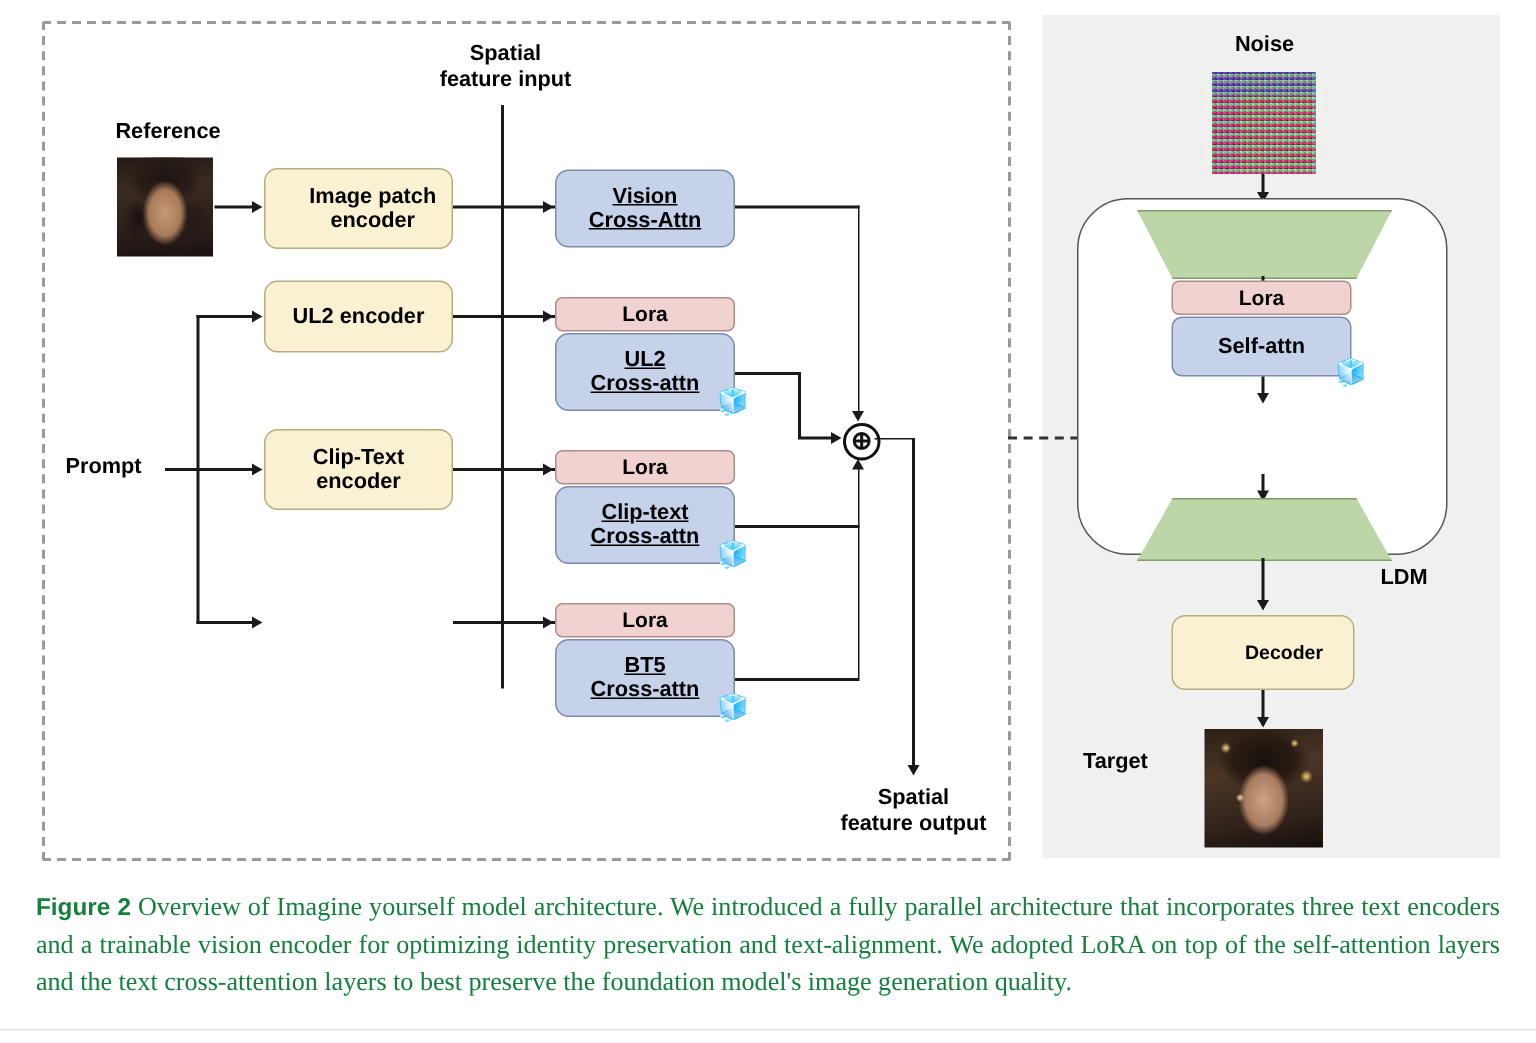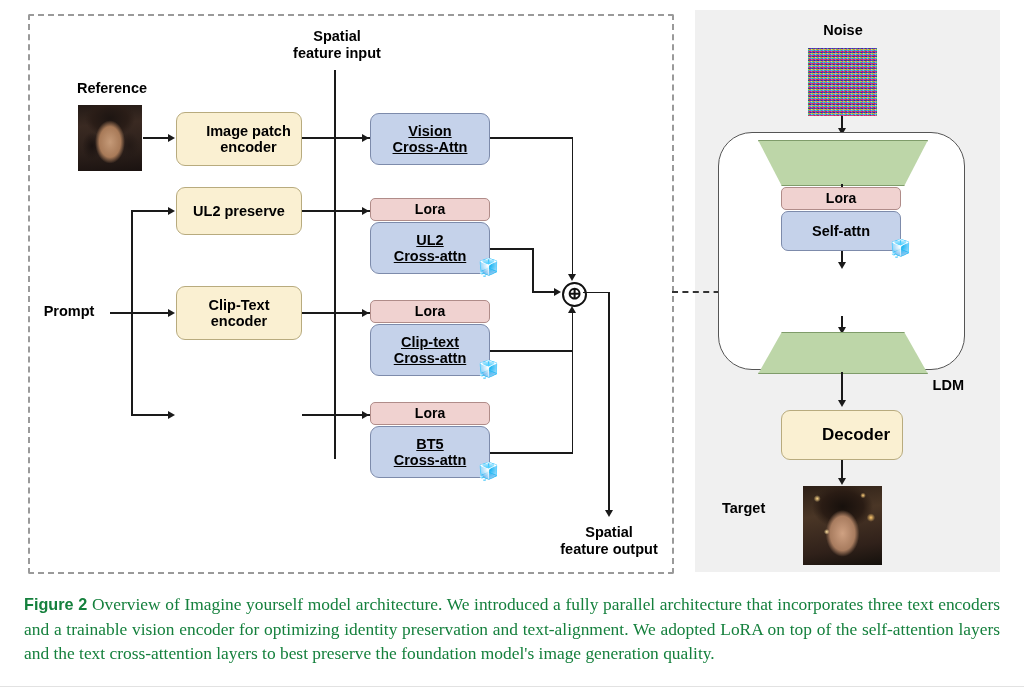--- a/index.html
+++ b/index.html
@@ -129,21 +129,21 @@
     <div class="vline" style="left:334px;top:70px;height:389px;"></div>
 
     <div class="node node-cream" style="left:176px;top:112px;width:126px;height:54px;font-size:14.5px;padding-left:19px;">
       <div>
         <div>Image patch</div>
         <div>encoder</div>
       </div>
     </div>
 
     <div class="node node-cream" style="left:176px;top:187px;width:126px;height:48px;font-size:14.5px;">
-      <div>UL2 preserve</div>
+      <div>UL2 encoder</div>
     </div>
 
     <div class="node node-cream" style="left:176px;top:286px;width:126px;height:54px;font-size:14.5px;">
       <div>
         <div>Clip-Text</div>
         <div>encoder</div>
       </div>
     </div>
 
 
@@ -264,26 +264,26 @@
 
     <div class="vline" style="left:841px;top:251px;height:15px;"></div>
     <div class="arrow-d" style="left:837.5px;top:262px;"></div>
 
 
     <div class="vline" style="left:841px;top:316px;height:15px;"></div>
     <div class="arrow-d" style="left:837.5px;top:327px;"></div>
 
     <div class="trap trap-up" style="left:758px;top:332px;width:168px;height:40px;"></div>
 
-    <div class="lbl" style="left:908px;top:377px;width:56px;font-size:14.5px;text-align:right;">LDM</div>
+    <div class="lbl" style="left:908px;top:377px;width:56px;font-size:14.5px;text-align:center;">LDM</div>
 
     <div class="vline" style="left:841px;top:372px;height:32px;"></div>
     <div class="arrow-d" style="left:837.5px;top:400px;"></div>
 
-    <div class="node node-cream" style="left:781px;top:410px;width:122px;height:50px;font-size:17px;padding-left:28px;">
+    <div class="node node-cream" style="left:781px;top:410px;width:122px;height:50px;font-size:13px;padding-left:28px;">
       <div>Decoder</div>
     </div>
 
     <div class="vline" style="left:841px;top:460px;height:23px;"></div>
     <div class="arrow-d" style="left:837.5px;top:478px;"></div>
 
     <div class="lbl" style="left:722px;top:500px;width:70px;font-size:14.5px;text-align:left;">Target</div>
     <div class="imgbox face-target" style="left:803px;top:486px;width:79px;height:79px;"></div>
 
   </div>

